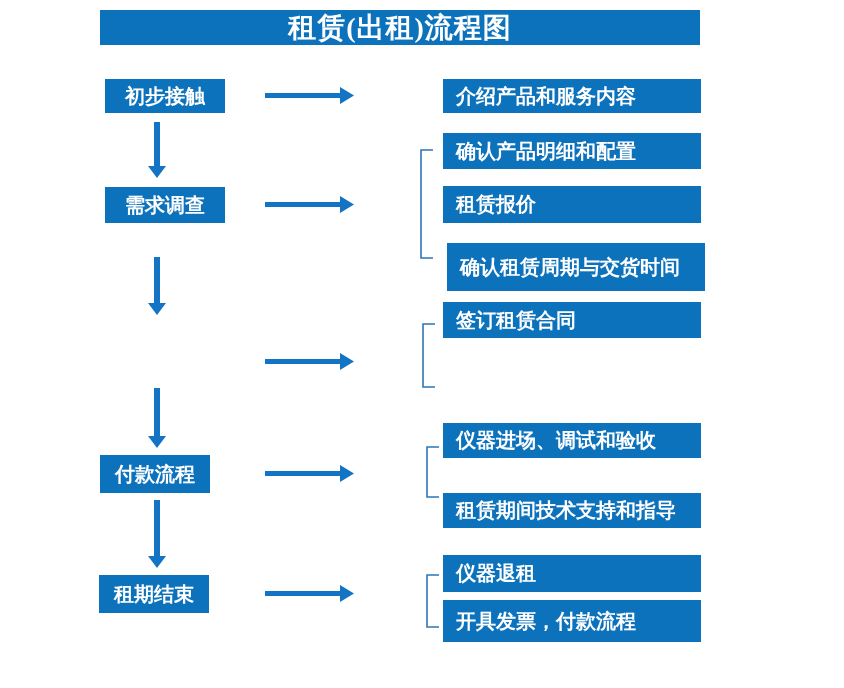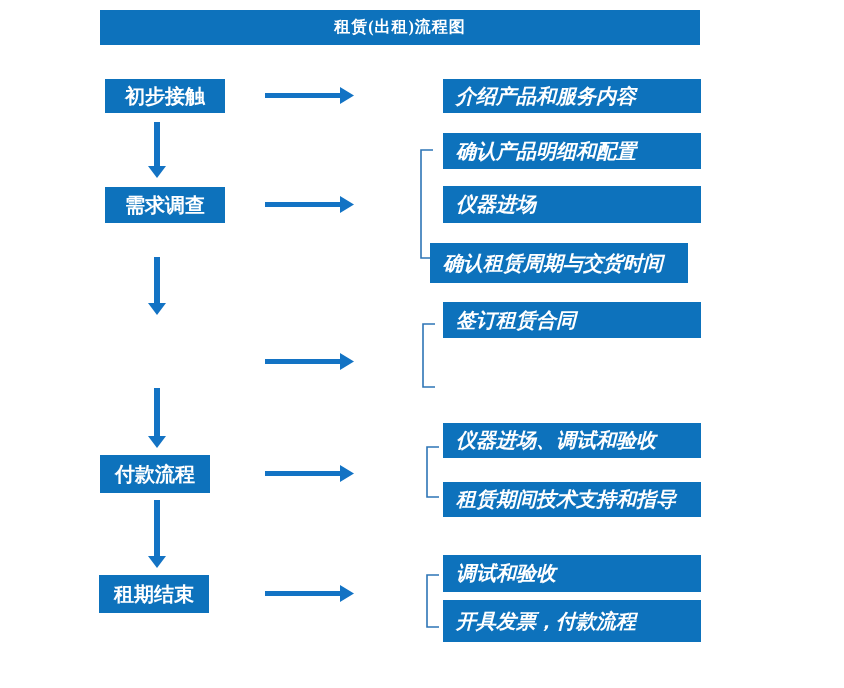--- a/index.html
+++ b/index.html
@@ -21,34 +21,34 @@
     pointer-events:none;
   }
   .arrow{fill:var(--arrow-blue);}
   .bracket{stroke:var(--bracket-blue);stroke-width:1.6;fill:none;}
   .titlebar{
     position:absolute;left:100px;top:10px;width:600px;height:35px;
     background:var(--box-blue);
     display:flex;align-items:center;justify-content:center;
   }
   .titlebar span{
-    color:var(--text-white);font-weight:bold;font-size:16px;letter-spacing:1px;
+    color:var(--text-white);font-weight:bold;font-size:28px;letter-spacing:1px;
   }
   .box{
     position:absolute;
     background:var(--box-blue);
     color:var(--text-white);
     font-weight:bold;
     font-size:20px;
     display:flex;align-items:center;
     box-sizing:border-box;
     white-space:nowrap;
   }
   .step{justify-content:center;text-align:center;font-family:Liberation Mono, monospace;}
-  .detail{justify-content:flex-start;padding-left:13px;font-style:italic;}
+  .detail{justify-content:flex-start;padding-left:13px;}
 </style>
 </head>
 <body>
 
 <div class="canvas">
 
   <svg class="connectors" viewBox="0 0 844 688" xmlns="http://www.w3.org/2000/svg">
 
     <g>
       <rect class="arrow" x="154" y="122" width="6" height="44"></rect>
@@ -99,24 +99,24 @@
   </div>
 
   <div class="box step" style="left:105px;top:79px;width:120px;height:34px">初步接触</div>
   <div class="box step" style="left:105px;top:187px;width:120px;height:36px">需求调查</div>
   <div class="box step" style="left:100px;top:455px;width:110px;height:38px">付款流程</div>
   <div class="box step" style="left:99px;top:575px;width:110px;height:38px">租期结束</div>
 
   <div class="box detail" style="left:443px;top:79px;width:258px;height:34px">介绍产品和服务内容</div>
 
   <div class="box detail" style="left:443px;top:133px;width:258px;height:36px">确认产品明细和配置</div>
-  <div class="box detail" style="left:443px;top:186px;width:258px;height:37px">仪器进场</div>
-  <div class="box detail" style="left:430px;top:243px;width:258px;height:40px">确认租赁周期与交货时间</div>
+  <div class="box detail" style="left:443px;top:186px;width:258px;height:37px">租赁报价</div>
+  <div class="box detail" style="left:447px;top:243px;width:258px;height:48px">确认租赁周期与交货时间</div>
 
   <div class="box detail" style="left:443px;top:302px;width:258px;height:36px">签订租赁合同</div>
 
   <div class="box detail" style="left:443px;top:423px;width:258px;height:35px">仪器进场、调试和验收</div>
-  <div class="box detail" style="left:443px;top:482px;width:258px;height:35px">租赁期间技术支持和指导</div>
+  <div class="box detail" style="left:443px;top:493px;width:258px;height:35px">租赁期间技术支持和指导</div>
 
-  <div class="box detail" style="left:443px;top:555px;width:258px;height:37px">调试和验收</div>
+  <div class="box detail" style="left:443px;top:555px;width:258px;height:37px">仪器退租</div>
   <div class="box detail" style="left:443px;top:600px;width:258px;height:42px">开具发票，付款流程</div>
 
 </div>
 
 </body></html>

